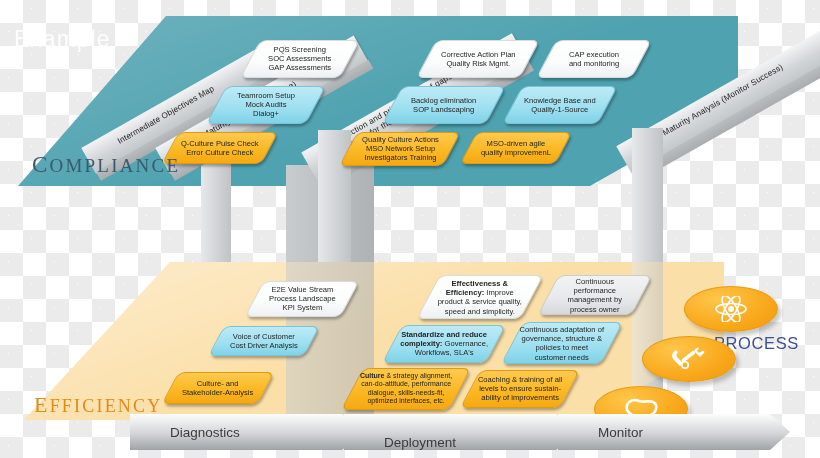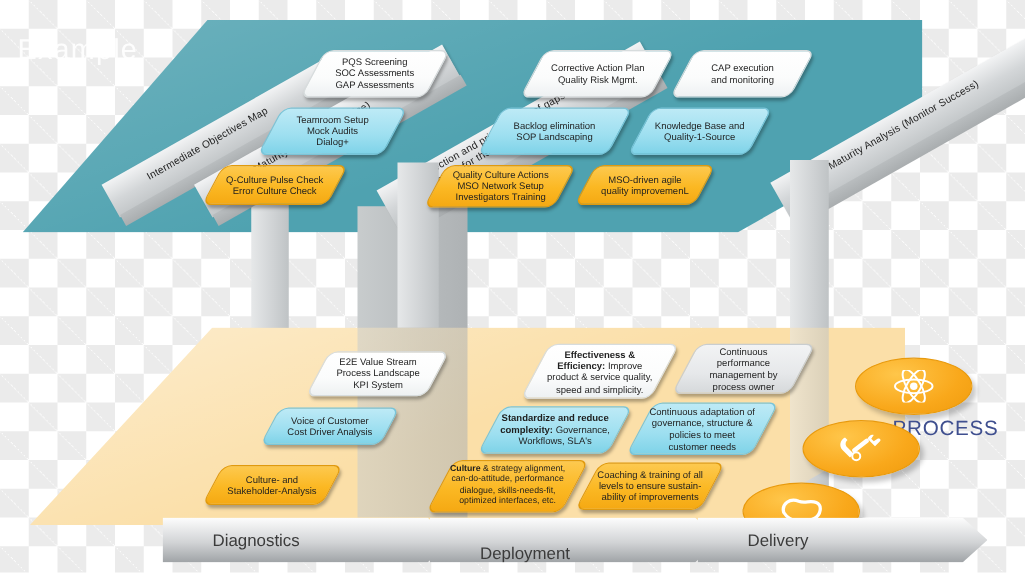--- a/index.html
+++ b/index.html
@@ -220,20 +220,23 @@
   </div>
   <div class="card blue" style="left:512px;top:86px;width:96px;height:38px;">
     <span style="white-space:pre-line;">Knowledge Base and
 Quality-1-Source</span>
   </div>
   <div class="card amber" style="left:468px;top:132px;width:96px;height:32px;">
     <span style="white-space:pre-line;">MSO-driven agile
 quality improvemenL</span>
   </div>
 
+  <div class="label-compliance">
+    <span class="cap">C</span><span>OMPLIANCE</span>
+  </div>
 
   <div class="plane plane-efficiency">
     <div class="gl"></div>
   </div>
 
   <div class="pillar-wide" style="left:286px;top:262px;width:88px;height:152px;opacity:.55;"></div>
   <div class="pillar" style="left:632px;top:262px;width:31px;height:156px;opacity:.55;"></div>
 
   <div class="card white" style="left:254px;top:281px;width:96px;height:36px;">
     <span style="white-space:pre-line;">E2E Value Stream
@@ -262,20 +265,23 @@
   <div class="card grey" style="left:548px;top:275px;width:94px;height:40px;">
     <span>Continuous performance management by process owner</span>
   </div>
   <div class="card blue" style="left:512px;top:322px;width:100px;height:42px;">
     <span>Continuous adaptation of governance, structure &amp; policies to meet customer needs</span>
   </div>
   <div class="card amber" style="left:470px;top:370px;width:100px;height:38px;">
     <span>Coaching &amp; training of all levels to ensure sustain-ability of improvements</span>
   </div>
 
+  <div class="label-efficiency">
+    <span class="cap">E</span><span>FFICIENCY</span>
+  </div>
 
   <div class="disc" style="left:684px;top:286px;">
     <svg width="34" height="26" viewBox="0 0 34 26">
       <g fill="none" stroke="#ffffff" stroke-width="1.6">
         <ellipse cx="17" cy="13" rx="15" ry="5.5"></ellipse>
         <ellipse cx="17" cy="13" rx="15" ry="5.5" transform="rotate(60 17 13)"></ellipse>
         <ellipse cx="17" cy="13" rx="15" ry="5.5" transform="rotate(120 17 13)"></ellipse>
       </g>
       <circle cx="17" cy="13" r="3" fill="#ffffff"></circle>
     </svg>
@@ -301,17 +307,17 @@
   <div class="disc-label" style="left:632px;top:430px;">PEOPLE</div>
 
   <div class="arrowbar">
     <div class="phase p1">
       <span>Diagnostics</span>
     </div>
     <div class="phase p2">
       <span>Deployment</span>
     </div>
     <div class="phase p3">
-      <span>Delivery</span>
+      <span>Monitor</span>
     </div>
   </div>
 
 </div>
 
 </body></html>

